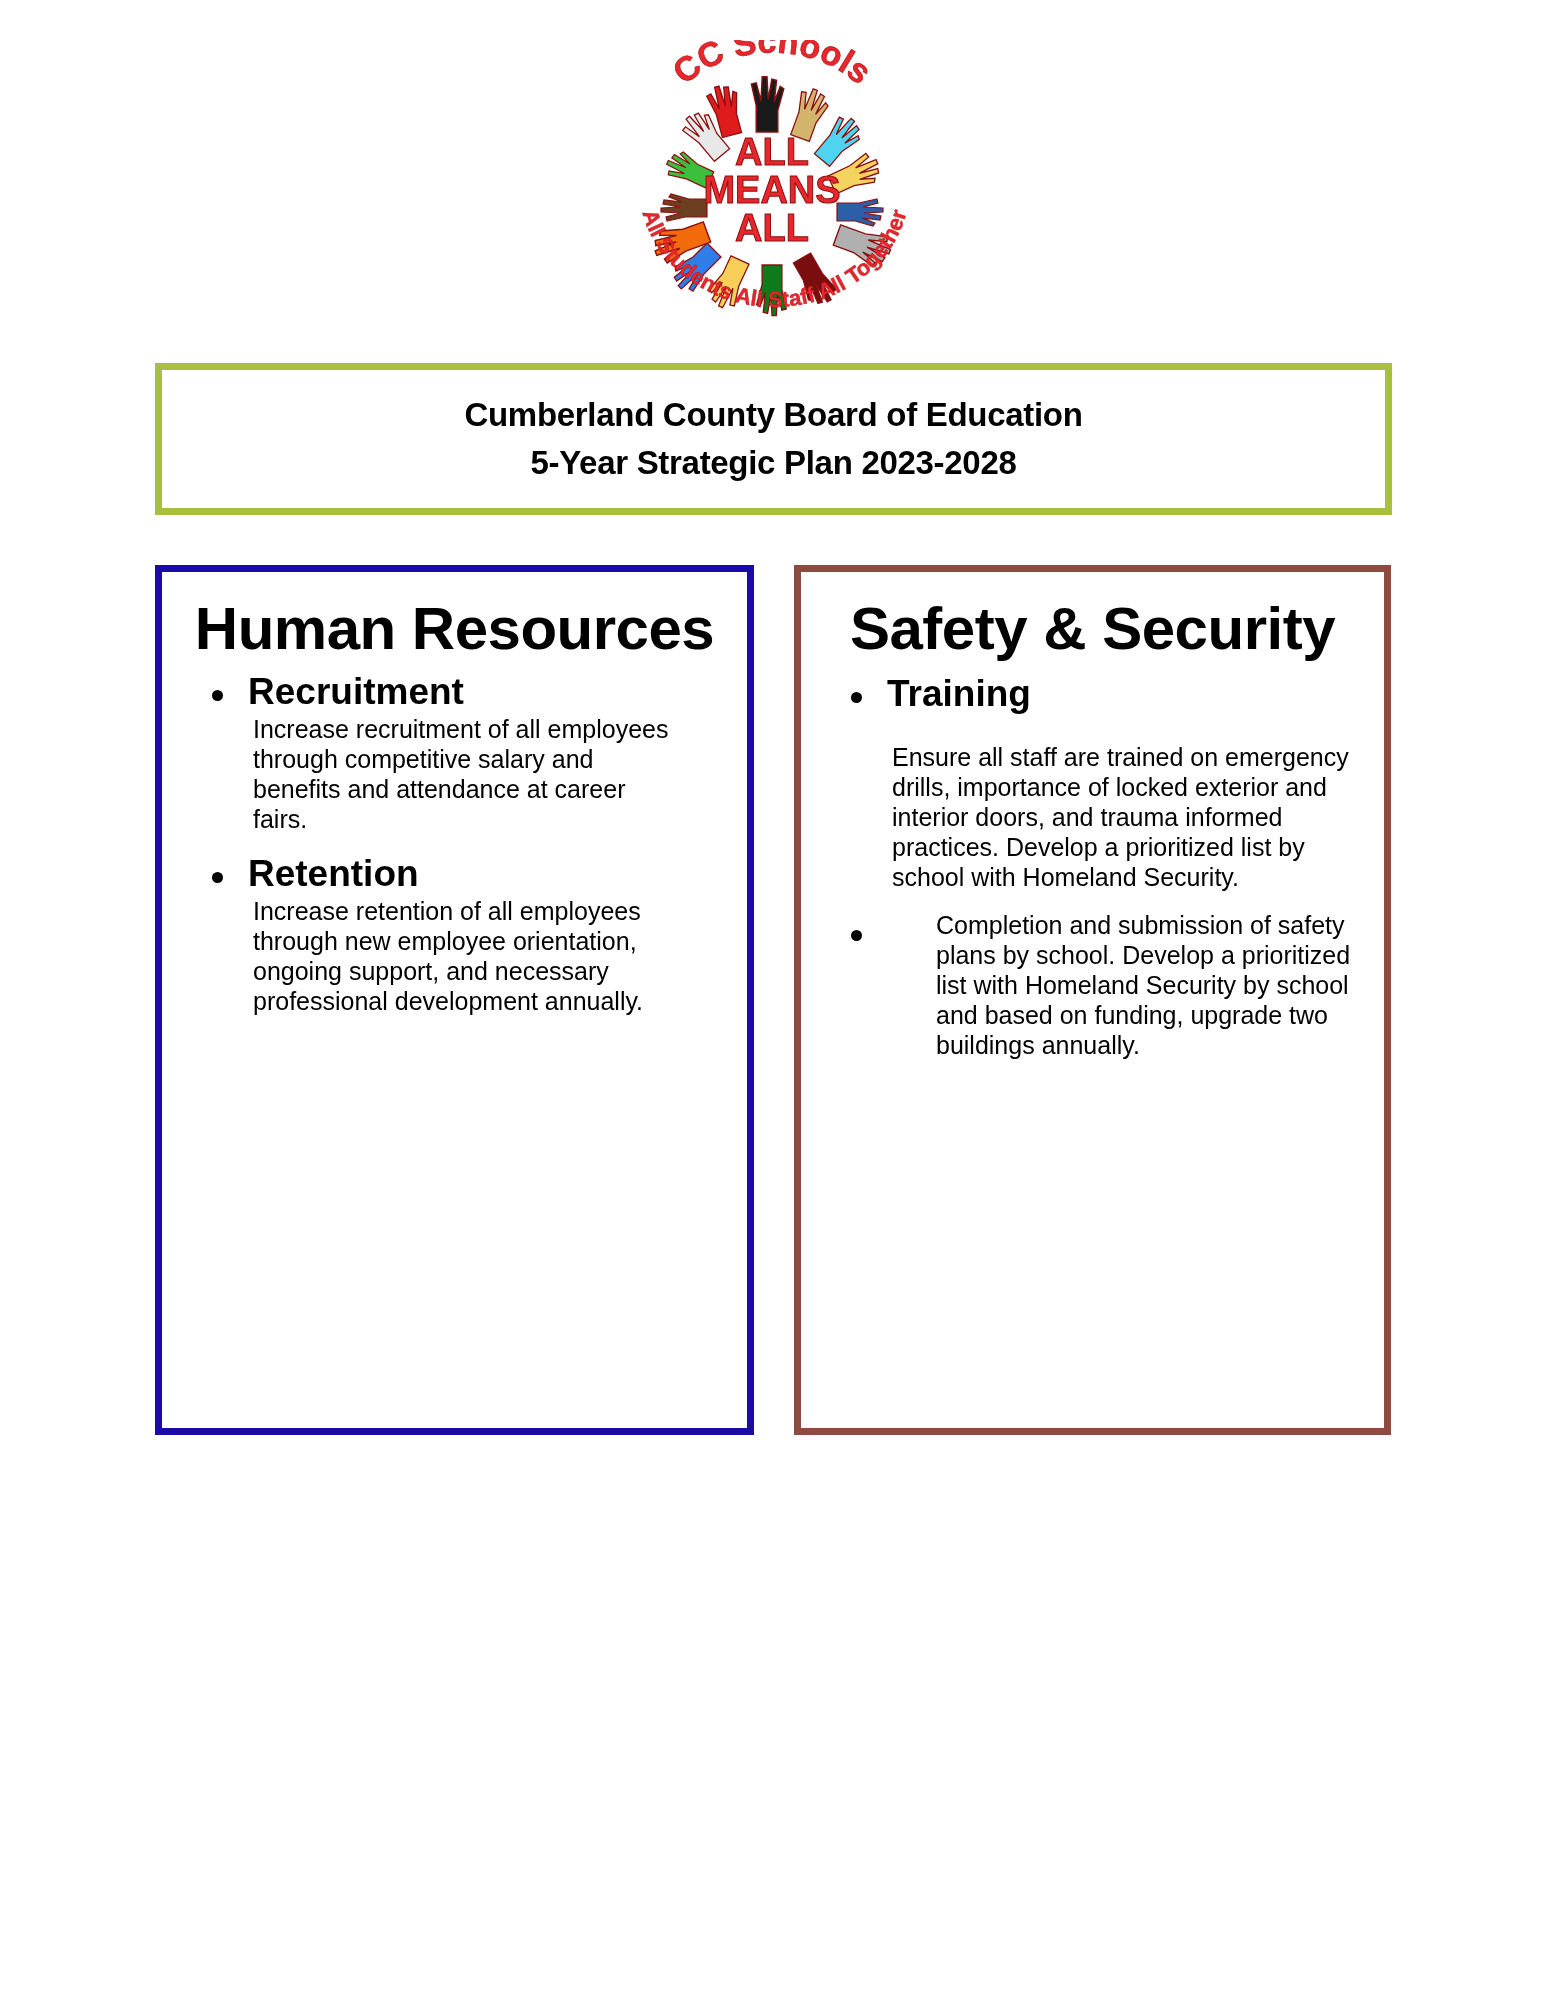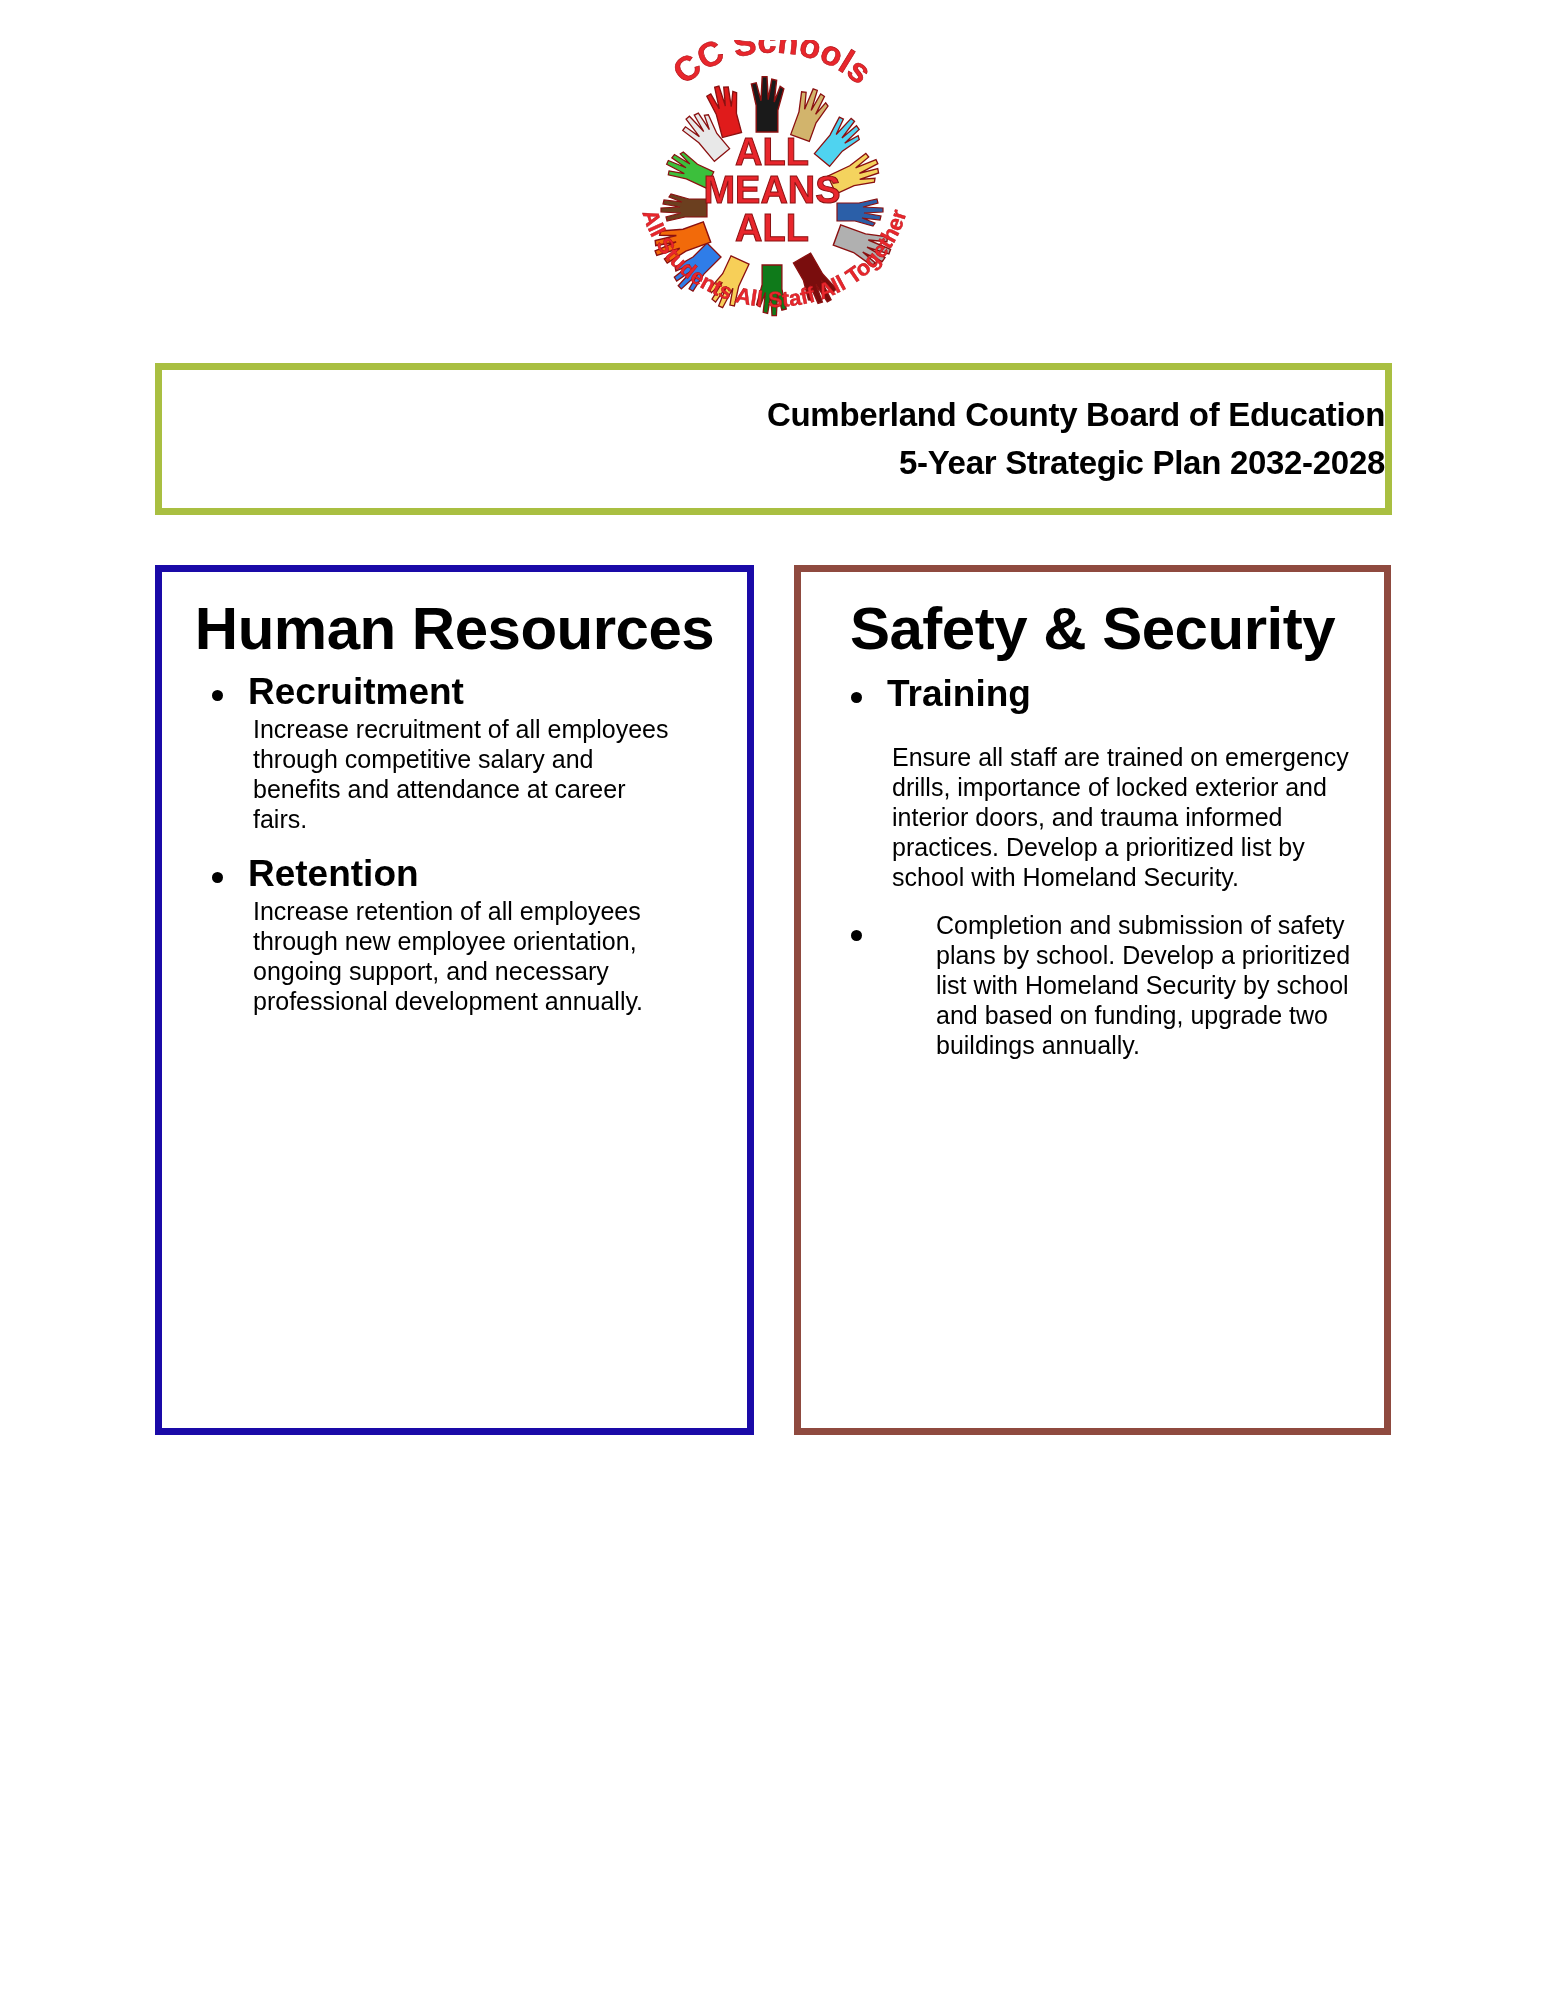--- a/index.html
+++ b/index.html
@@ -3,21 +3,21 @@
 <meta charset="utf-8">
 <style>
   html, body { margin:0; padding:0; background:#ffffff; }
   body { width:1545px; height:2000px; position:relative; overflow:hidden;
          font-family:"Liberation Sans", "DejaVu Sans", sans-serif; color:#000; }
 
   .logo { position:absolute; left:622px; top:40px; width:300px; height:305px; }
 
   .title-box { position:absolute; left:155px; top:363px; width:1223px; height:138px;
                border:7px solid #a9bf41; display:flex; flex-direction:column;
-               align-items:flex-end; justify-content:center; }
+               align-items:center; justify-content:center; }
   .title-line { font-weight:bold; font-size:33px; line-height:48px; letter-spacing:-0.3px; }
 
   .panel { position:absolute; top:565px; height:856px; border:7px solid; box-sizing:content-box; }
   .panel.hr { left:155px; width:585px; border-color:#1a0aa8; }
   .panel.ss { left:794px; width:583px; border-color:#8f4a3f; }
 
   .panel-heading { text-align:center; font-weight:bold; font-size:60px; line-height:70px;
                    margin-top:22px; letter-spacing:-0.5px; }
   .items { list-style:none; margin:0; padding:0; }
   .item { position:relative; padding-left:86px; }
@@ -72,21 +72,21 @@
       <text x="150" y="201" font-size="38">ALL</text>
     </g>
     <text font-family="Liberation Sans, sans-serif" font-weight="bold" font-size="22" fill="#e8262c" stroke="#b01015" stroke-width="0.4">
       <textPath href="#arcBottom" startOffset="50%" text-anchor="middle">All Students All Staff All Together</textPath>
     </text>
   </svg>
 </div>
 
 <div class="title-box">
   <div class="title-line">Cumberland County Board of Education</div>
-  <div class="title-line">5-Year Strategic Plan 2032-2028</div>
+  <div class="title-line">5-Year Strategic Plan 2023-2028</div>
 </div>
 
 <div class="panel hr">
   <div class="panel-heading">Human Resources</div>
   <ul class="items">
     <li class="item item-1">
       <span class="bullet"></span>
       <span class="item-title">Recruitment</span>
       <span class="item-body" style="width:420px;">Increase recruitment of all employees through competitive salary and benefits and attendance at career fairs.</span>
     </li>

